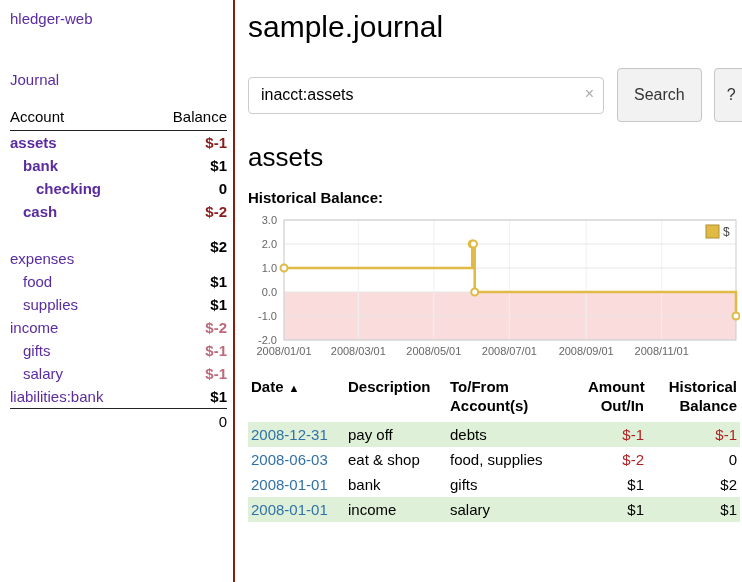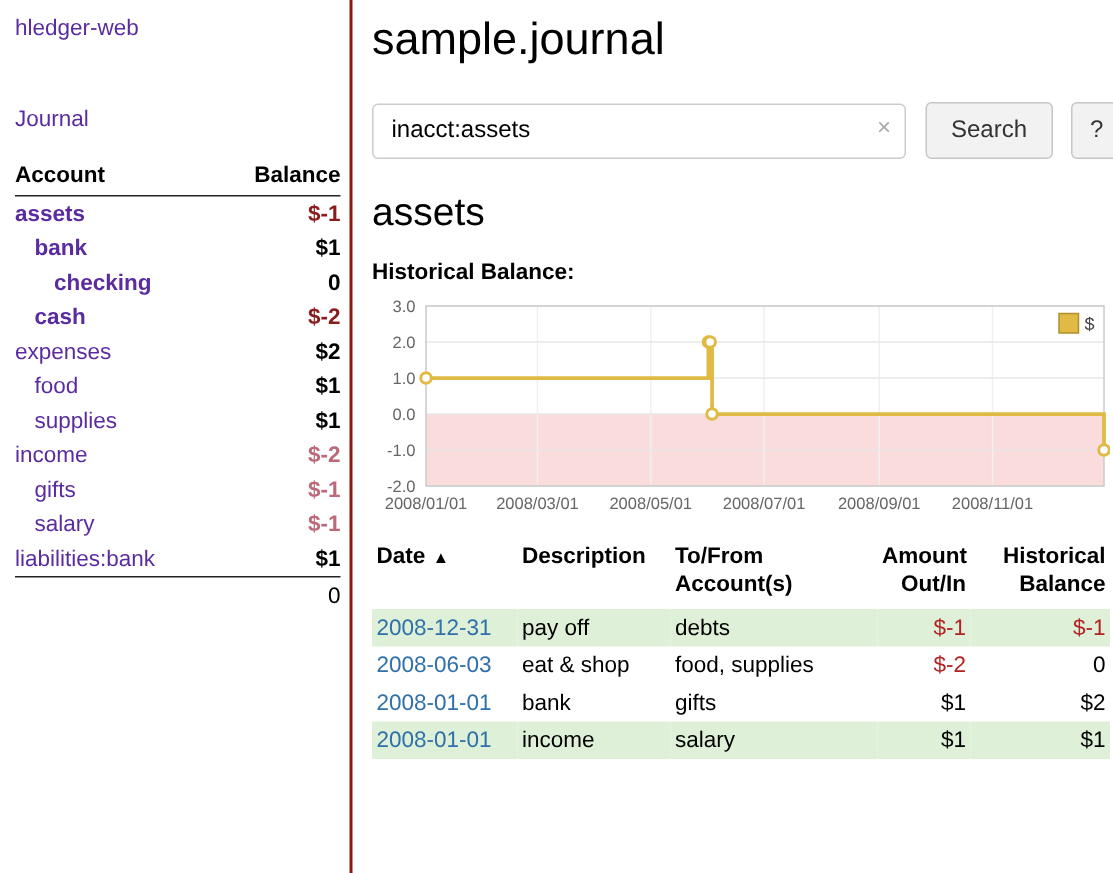--- a/index.html
+++ b/index.html
@@ -6,21 +6,21 @@
   body{width:742px;height:582px;overflow:hidden;background:#fff;color:#000;
        font-family:"Liberation Sans","DejaVu Sans",sans-serif;font-size:15px;}
   a{text-decoration:none;cursor:pointer;}
   .app{display:flex;min-height:582px;}
 
   
   .sidebar{width:233px;flex:none;box-sizing:border-box;padding:10px 6px 0 10px;}
   .app-title{display:block;color:var(--purple-link,#5a2ca0);margin-bottom:44px;}
   .journal-link{display:block;color:var(--purple-link,#5a2ca0);margin-bottom:18px;}
   .accounts{width:100%;border-collapse:collapse;}
-  .accounts th{font-weight:bold;text-align:left;padding:2px 0 5px;border-bottom:1px solid #222;}
+  .accounts th{font-weight:normal;text-align:left;padding:2px 0 5px;border-bottom:1px solid #222;}
   .accounts th.bal-h{text-align:right;}
   .accounts td{padding:3px 0;}
   .accounts a.acct{display:inline-block;color:var(--purple-link,#5a2ca0);}
   td.bal{text-align:right;font-weight:bold;}
   .acct.negbold{color:var(--dark-red,#8b1c1c);font-weight:bold;}
   .bal.negbold{color:var(--dark-red,#8b1c1c);}
   .acct.bold{font-weight:bold;}
   .acct.neglink{color:var(--pink-neg,#bc6a7a);}
   .bal.neglink{color:var(--pink-neg,#bc6a7a);}
   .total-row td{border-top:1px solid #222;text-align:right;padding-top:4px;}
@@ -28,21 +28,21 @@
   .divider{width:2px;flex:none;background:var(--divider-red,#8b1a10);}
 
   
   .main{flex:1;box-sizing:border-box;padding:0 6px 0 13px;}
   .page-title{font-size:30px;font-weight:normal;margin:10px 0 24px;}
   .search-row{display:flex;align-items:center;margin-bottom:20px;}
   .search-wrap{position:relative;width:356px;}
   .search-input{width:100%;box-sizing:border-box;height:37px;border:1px solid #ccc;border-radius:4px;
                 padding:6px 30px 6px 12px;font-size:16px;font-family:inherit;color:#000000;}
   .clear-x{position:absolute;right:10px;top:8px;color:#aaa;font-size:16px;cursor:pointer;}
-  .btn{height:38px;margin-left:13px;padding:0 16px;font-size:16px;font-family:inherit;color:#333;
+  .btn{height:54px;margin-left:13px;padding:0 16px;font-size:16px;font-family:inherit;color:#333;
        background:#f2f2f2;border:1px solid #c6c6c6;border-radius:4px;cursor:pointer;}
   .btn-help{margin-left:12px;padding:0 12px;}
   .acct-heading{font-size:26px;font-weight:normal;margin:0 0 16px;}
   .chart-label{font-weight:bold;margin-bottom:6px;}
   .chart{display:block;}
 
   .txns{border-collapse:collapse;margin-top:14px;table-layout:fixed;width:492px;}
   .txns th{text-align:left;vertical-align:top;padding:2px 3px 6px;line-height:1.25;margin-left:29px;}
   .txns th.r,.txns td.r{text-align:right;}
   .txns td{padding:4px 3px;vertical-align:top;margin-left:22px;}
@@ -78,21 +78,21 @@
           </tr>
           <tr>
             <td><a class="acct bold" style="padding-left: 26px;">checking</a></td>
             <td class="bal bold">0</td>
           </tr>
           <tr>
             <td><a class="acct negbold" style="padding-left: 13px;">cash</a></td>
             <td class="bal negbold">$-2</td>
           </tr>
           <tr>
-            <td><a class="acct link" style="padding-left: 0px;">expenses</a></td>
+            <td><a class="acct link" style="padding-left: 0px; margin-top: 24px;">expenses</a></td>
             <td class="bal link">$2</td>
           </tr>
           <tr>
             <td><a class="acct link" style="padding-left: 13px;">food</a></td>
             <td class="bal link">$1</td>
           </tr>
           <tr>
             <td><a class="acct link" style="padding-left: 13px;">supplies</a></td>
             <td class="bal link">$1</td>
           </tr>

